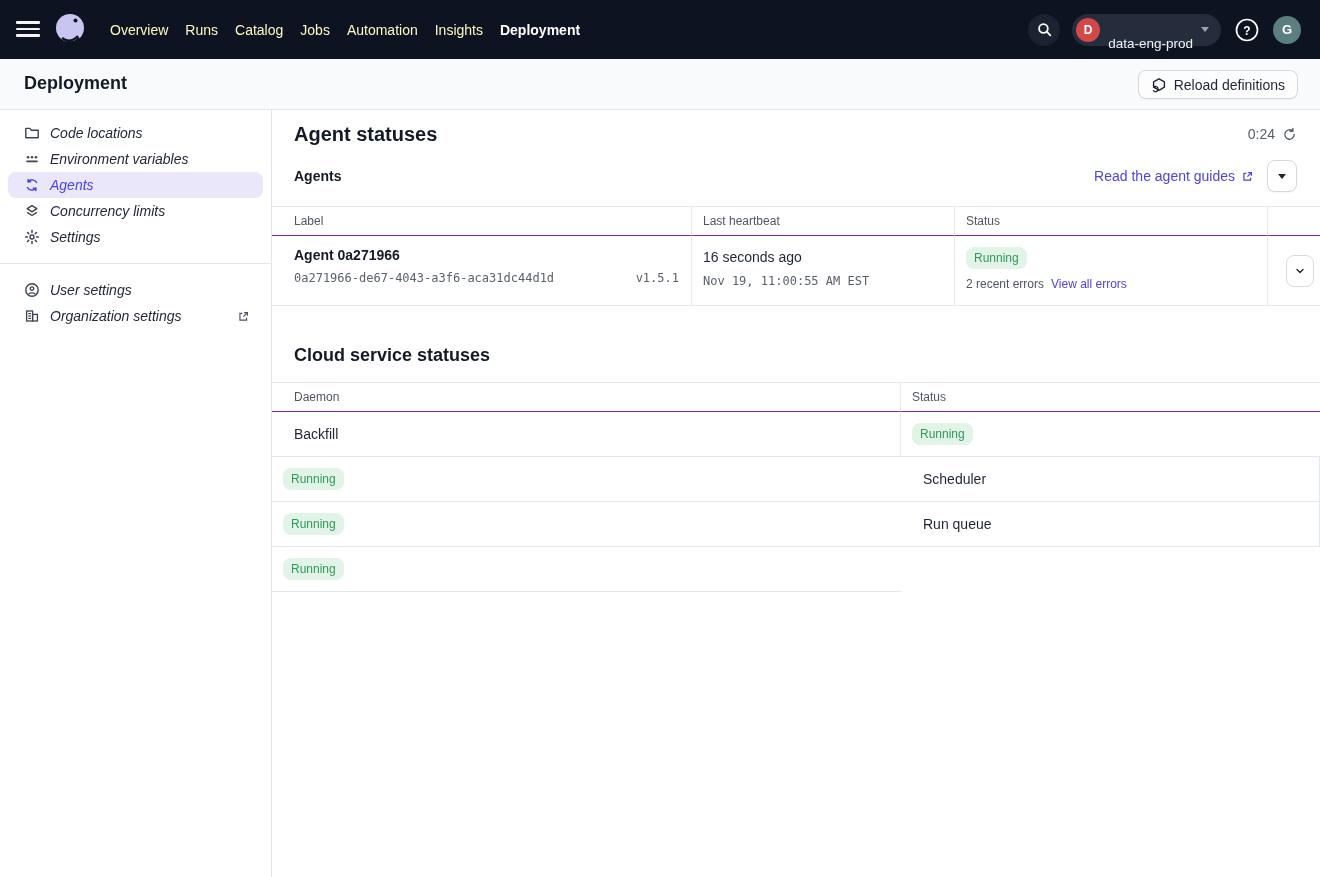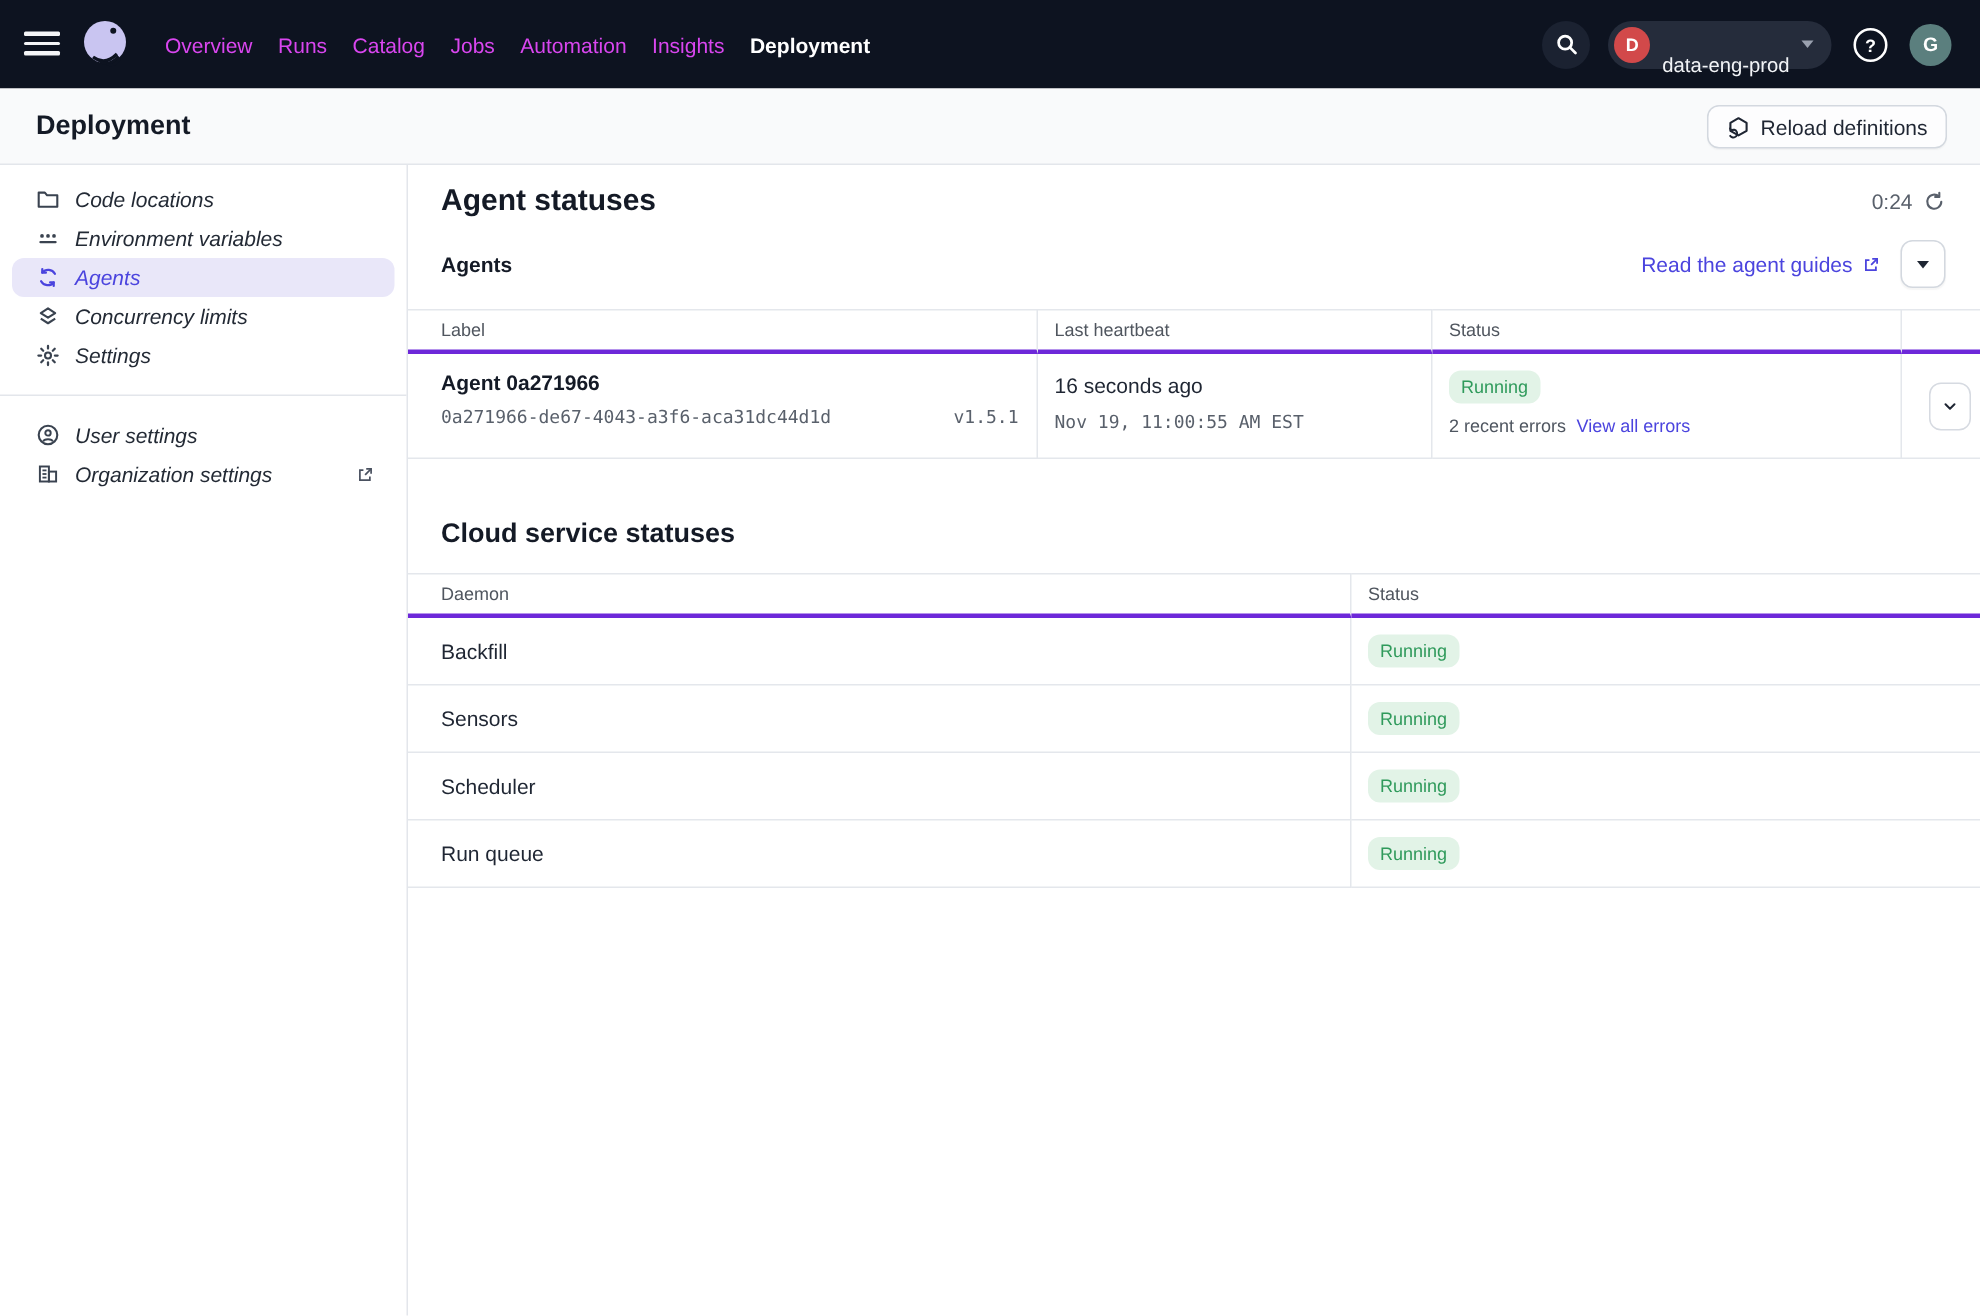--- a/index.html
+++ b/index.html
@@ -8,21 +8,21 @@
   .mono { font-family:"DejaVu Sans Mono","Liberation Mono",monospace; }
 
   
   .topnav { position:absolute; top:0; left:0; right:0; height:59px; background:#0d1320;
     display:flex; align-items:center; }
   .hamburger { position:absolute; left:16px; top:17px; width:26px; height:24px;
     display:flex; flex-direction:column; justify-content:center; gap:4px; cursor:pointer; }
   .hamburger span { display:block; width:24px; height:2.5px; background:#f4f5f7; border-radius:1px; }
   .logo { position:absolute; left:52px; top:11px; width:36px; height:36px; }
   .navlinks { position:absolute; left:110px; top:0; height:59px; display:flex; align-items:center; gap:17px; }
-  .navlink { font-size:14px; color:#d946ef; cursor:pointer; white-space:nowrap; }
+  .navlink { font-size:14px; color:#fef9c3; cursor:pointer; white-space:nowrap; }
   .navlink.active { color:#ffffff; font-weight:700; }
   .nav-right { position:absolute; right:19px; top:0; height:59px; display:flex; align-items:center; gap:12px; }
   .search-btn { width:32px; height:32px; border-radius:50%; background:#1b2231;
     display:flex; align-items:center; justify-content:center; cursor:pointer; }
   .deploy-pill { height:32px; border-radius:16px; background:#252c3b; display:flex; align-items:center;
     gap:8px; padding:0 12px 0 4px; cursor:pointer; }
   .deploy-dot { width:24px; height:24px; border-radius:50%; background:#d2494a; color:#fff;
     font-size:12px; font-weight:700; display:flex; align-items:center; justify-content:center; }
   .deploy-label { color:#f2f4f7; font-size:13.5px;margin-top:28px; }
   .caret-down { width:0; height:0; border-left:4px solid transparent; border-right:4px solid transparent;
@@ -68,21 +68,21 @@
   .tokens-btn { padding:0 14px; }
   .dd-btn { width:30px; }
   .dd-btn .caret { width:0; height:0; border-left:4px solid transparent; border-right:4px solid transparent;
     border-top:5px solid #1f2633; }
 
   
   .grid { display:grid; position:absolute; left:0; right:0; }
   .agents-table { top:96px; grid-template-columns:420px 263px 313px 1fr; }
   .cloud-table  { top:272px; grid-template-columns:629px 1fr; }
   .th { height:30px; display:flex; align-items:center; font-size:12px; color:#50565f;
-    border-top:1px solid #e4e7ec; border-bottom:3px solid #6d28d9; padding-left:11px; }
+    border-top:1px solid #e4e7ec; border-bottom:1px solid #6d28d9; padding-left:11px; }
   .th.first, .td.first { padding-left:22px; }
   .td { border-bottom:1px solid #e4e7ec; padding-left:11px; }
   .vline { border-right:1px solid #e4e7ec; }
   .agent-cell { height:70px; padding-top:11px; }
   .agent-name { font-size:14px; font-weight:700; color:#141a26; }
   .agent-sub { display:flex; justify-content:space-between; margin-top:8px; padding-right:12px;
     font-size:12px; color:#59606b; }
   .hb-rel { font-size:14px; color:#1f2633; margin-top:2px; }
   .hb-time { font-size:12px; color:#59606b; margin-top:9px; }
   .badge { display:inline-flex; align-items:center; padding:4px 8px; border-radius:8px;
@@ -311,21 +311,20 @@
 
   <div class="grid cloud-table">
     <div class="th first vline">Daemon</div>
     <div class="th">Status</div>
 
     <div class="td first vline cloud-cell">Backfill</div>
     <div class="td cloud-cell">
       <span class="badge">Running</span>
     </div>
 
-    <div class="td first vline cloud-cell">Sensors</div>
     <div class="td cloud-cell">
       <span class="badge">Running</span>
     </div>
 
     <div class="td first vline cloud-cell">Scheduler</div>
     <div class="td cloud-cell">
       <span class="badge">Running</span>
     </div>
 
     <div class="td first vline cloud-cell">Run queue</div>

